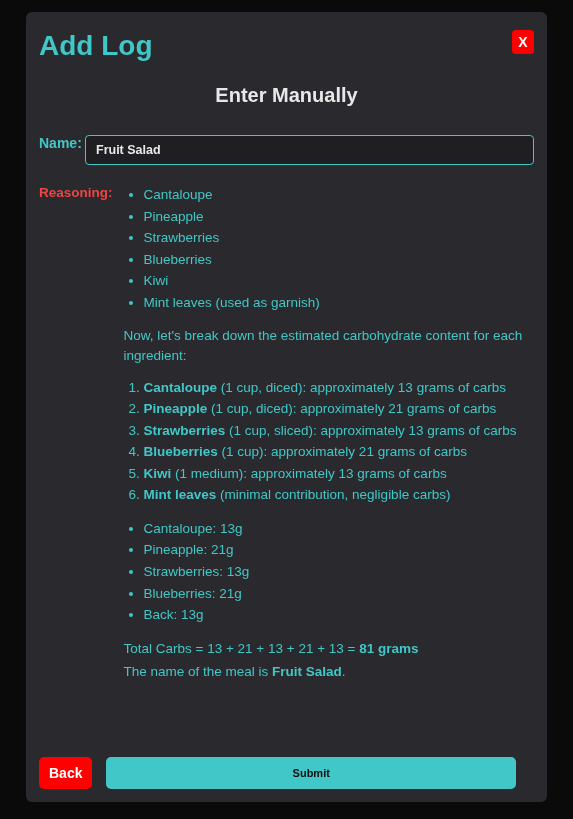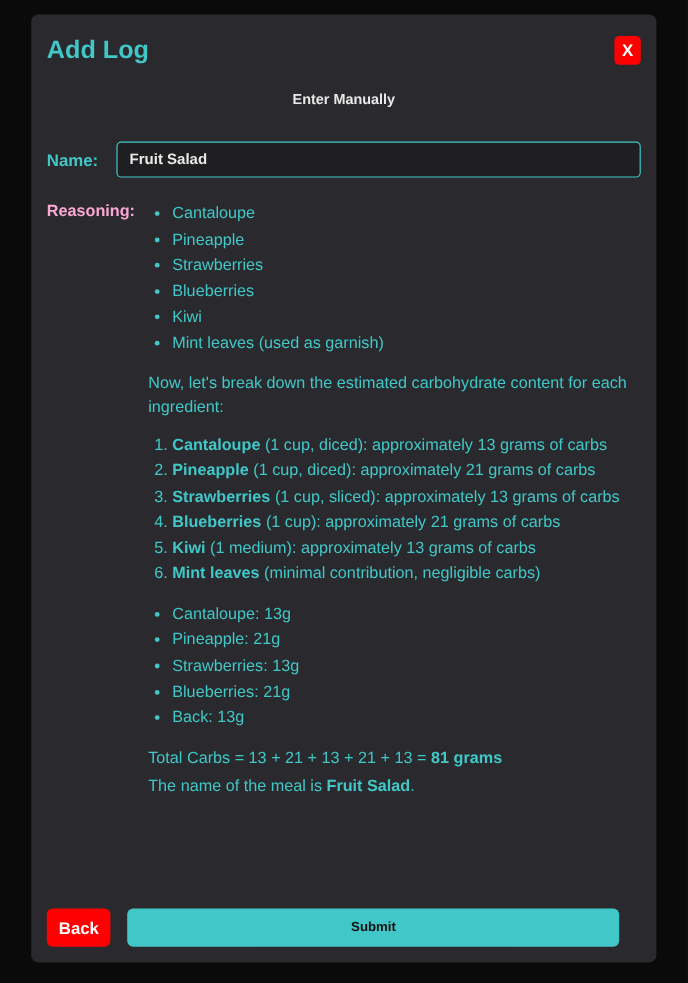--- a/index.html
+++ b/index.html
@@ -20,56 +20,56 @@
     border-radius: 6px;
     padding: 18px 13px 13px 13px;
   }
   .header {
     display: flex;
     justify-content: space-between;
     align-items: flex-start;
   }
   .title {
     color: #41c7c7;
-    font-size: 21px;
+    font-size: 28px;
     font-weight: 700;
     margin-left: 0;
   }
   .close-btn {
     background: #ff0000;
     color: #fff;
     width: 22px;
     height: 24px;
     border: none;
     border-radius: 4px;
     font-weight: 700;
     font-size: 14px;
     cursor: pointer;
     display:flex;align-items:center;justify-content:center;
   }
   .tabs {
     margin-top: 22px;
     display: flex;
     justify-content: center;
     gap: 32px;
-    font-size: 12px;
+    font-size: 20px;
     font-weight: 700;
   }
   .tab-inactive { color: #e8e8e8; cursor:pointer; padding-bottom:6px;}
   .tab-active {
     color: #41c7c7;
     border-bottom: 3px solid #41c7c7;
     padding-bottom: 6px;
     cursor:pointer;
   }
   .form-row {
     display: flex;
-    align-items: center;
+    align-items: flex-start;
     margin-top: 22px;
-    gap: 12px;
+    gap: 0;
   }
   .form-row.second { margin-top: 14px; }
   .label {
     color: #41c7c7;
     font-size: 14px;
     font-weight: 700;
     min-width: 46px;
   }
   .label.wide { min-width: 100px; }
   .text-input {
@@ -83,21 +83,21 @@
     padding: 6px 10px;
     height: 30px;
   }
   .reasoning-row {
     display: flex;
     align-items: flex-start;
     margin-top: 20px;
     gap: 11px;
   }
   .reasoning-label {
-    color: #f9a8d4;
+    color: #ef4444;
     font-size: 13.5px;
     font-weight: 700;
     min-width: 72px;
   }
   .reasoning-body {
     color: #41c7c7;
     font-size: 13.5px;
     line-height: 1.45;
     flex: 1;
   }

